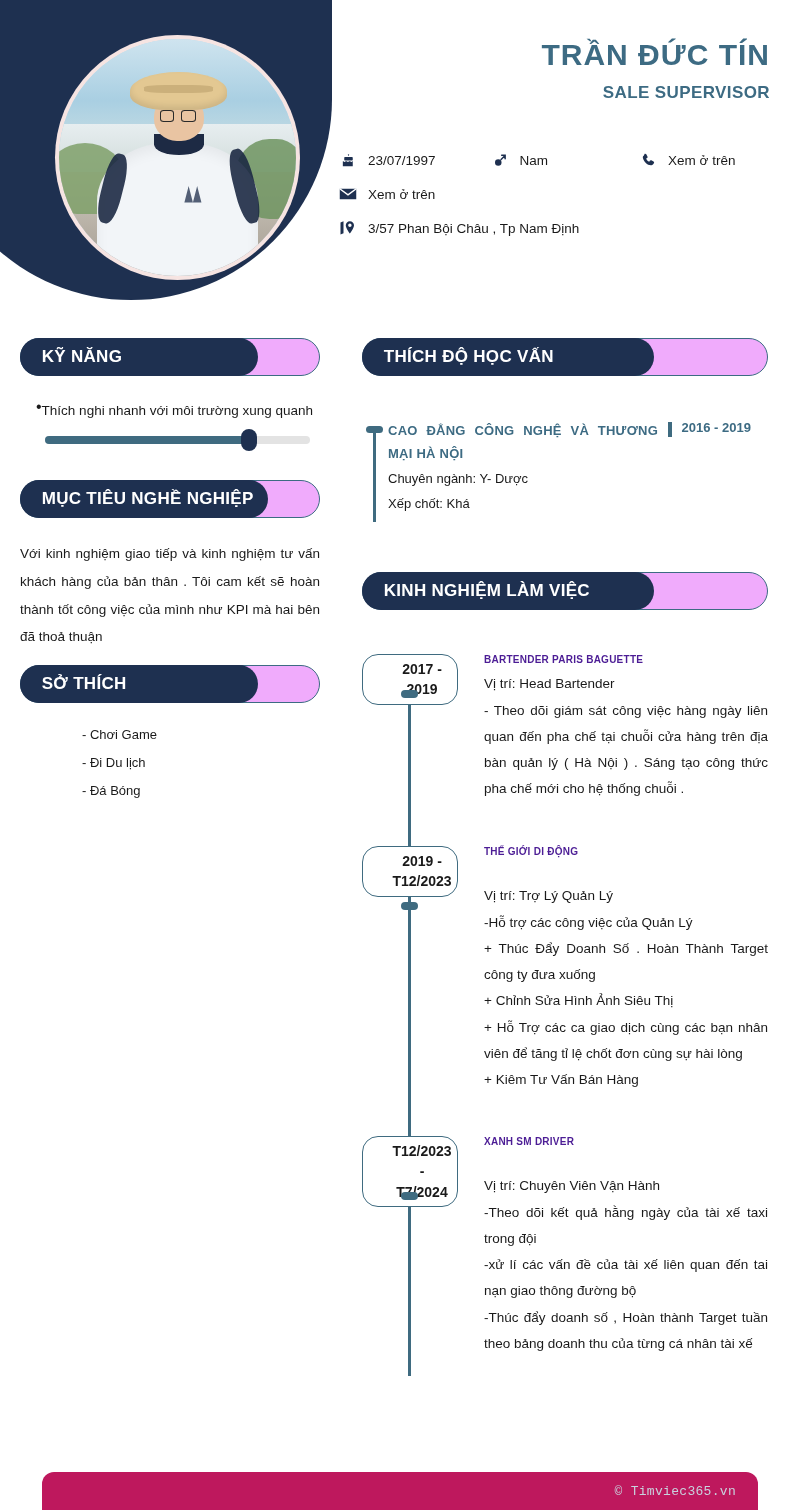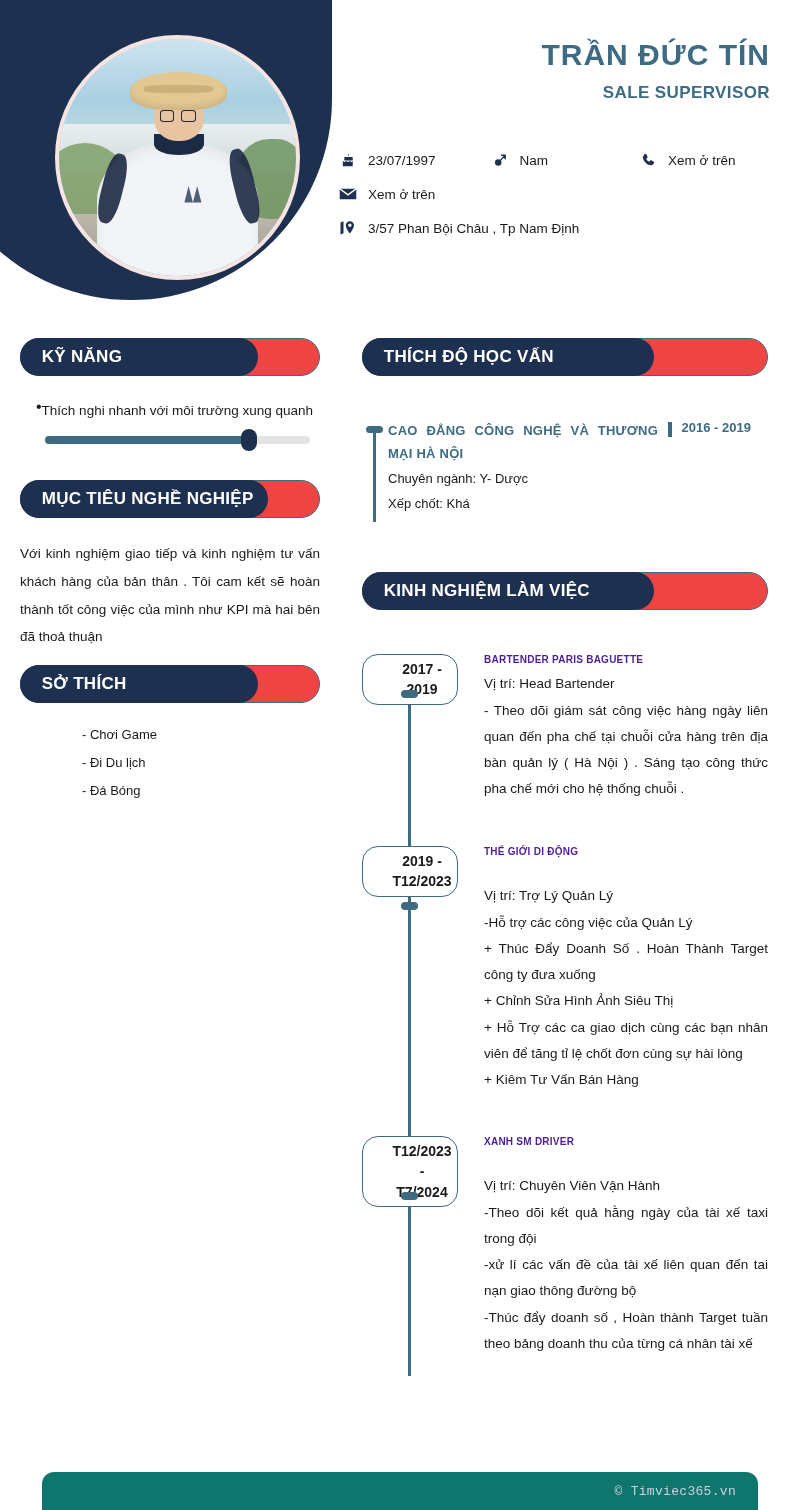--- a/index.html
+++ b/index.html
@@ -115,21 +115,21 @@
   .c-txt { font-size: 13.5px; color: #1a1a1a; white-space: nowrap; }
   .c-gap-1 { width: 54px; }
   .c-gap-2 { width: 90px; }
 
   
   .pill {
     position: relative;
     height: 38px;
     border: 1.3px solid #3d6b83;
     border-radius: 19px;
-    background: #ef4444;
+    background: #f0abfc;
   }
   .pill-fill {
     position: absolute;
     left: -1.3px; top: -1.3px;
     height: 38px;
     background: #1e3050;
     border-radius: 19px;
     display: flex;
     align-items: center;
     padding-left: 22px;
@@ -246,21 +246,21 @@
   .exp-desc {
     font-size: 13.5px; color: #1a1a1a; line-height: 1.95;
     text-align: justify;
   }
   .exp-lines p { margin: 0; }
 
   
   .footer {
     position: absolute; left: 42px; bottom: 0;
     width: 716px; height: 38px;
-    background: #0f766e;
+    background: #be185d;
     border-radius: 12px 12px 0 0;
     display: flex; align-items: center; justify-content: flex-end;
     padding-right: 22px;
   }
   .footer span {
     color: #c9d2de; font-size: 13px;
     font-family: "Liberation Mono", monospace;
     letter-spacing: .3px;
   }
 </style>

